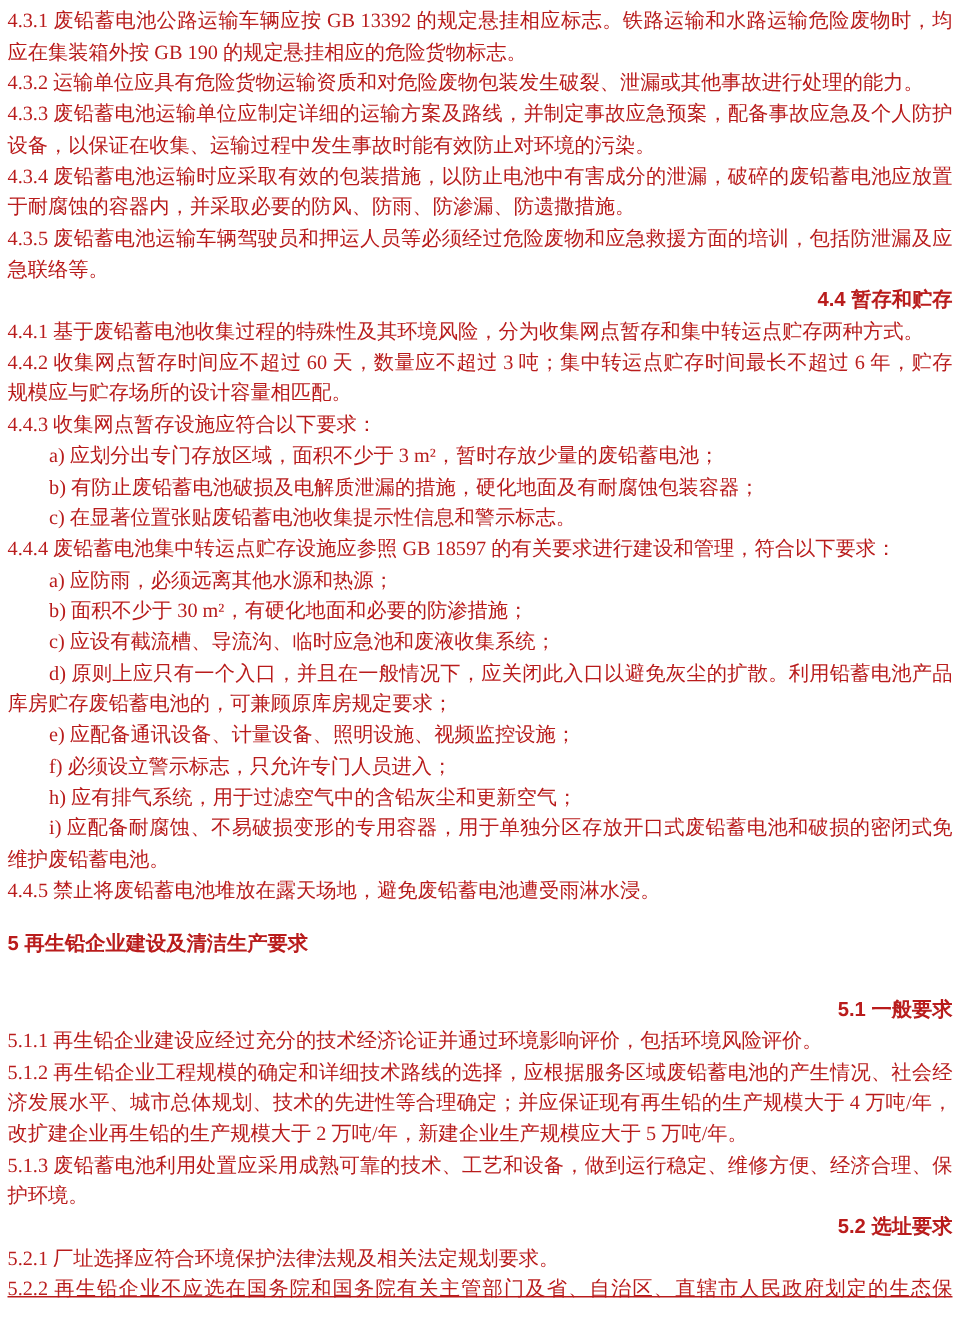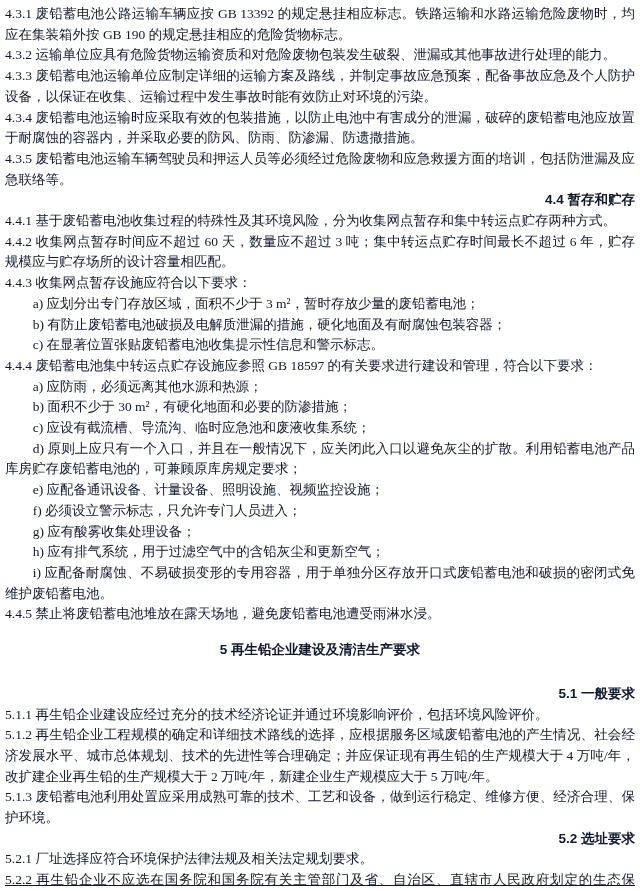--- a/index.html
+++ b/index.html
@@ -10,39 +10,39 @@
   .page {
     width: 640px;
     height: 891px;
     box-sizing: border-box;
     padding: 4px 5px 0 5px;
     overflow: hidden;
     background: #ffffff;
     font-family: "Liberation Serif", "DejaVu Serif", serif;
     font-size: 13.5px;
     line-height: 20.7px;
-    color: #0f172a;
+    color: #b91c1c;
     text-align: justify;
   }
   .page p {
     margin: 0;
     padding: 0;
   }
   p.item {
     text-indent: 2.05em;
   }
   p.h {
     font-family: "Liberation Sans", "DejaVu Sans", sans-serif;
     font-weight: bold;
     text-align: right;
   }
   p.chapter {
     font-family: "Liberation Sans", "DejaVu Sans", sans-serif;
     font-weight: bold;
-    text-align: center;
+    text-align: left;
     margin-top: 15px !important;
     margin-bottom: 23px !important;
   }
   p.cut {
     text-align-last: justify;
     text-decoration: underline;
   }
 </style>
 </head>
 <body>
@@ -60,21 +60,20 @@
   <p class="item">a) 应划分出专门存放区域，面积不少于 3 m²，暂时存放少量的废铅蓄电池；</p>
   <p class="item">b) 有防止废铅蓄电池破损及电解质泄漏的措施，硬化地面及有耐腐蚀包装容器；</p>
   <p class="item">c) 在显著位置张贴废铅蓄电池收集提示性信息和警示标志。</p>
   <p class="para">4.4.4 废铅蓄电池集中转运点贮存设施应参照 GB 18597 的有关要求进行建设和管理，符合以下要求：</p>
   <p class="item">a) 应防雨，必须远离其他水源和热源；</p>
   <p class="item">b) 面积不少于 30 m²，有硬化地面和必要的防渗措施；</p>
   <p class="item">c) 应设有截流槽、导流沟、临时应急池和废液收集系统；</p>
   <p class="item">d) 原则上应只有一个入口，并且在一般情况下，应关闭此入口以避免灰尘的扩散。利用铅蓄电池产品库房贮存废铅蓄电池的，可兼顾原库房规定要求；</p>
   <p class="item">e) 应配备通讯设备、计量设备、照明设施、视频监控设施；</p>
   <p class="item">f) 必须设立警示标志，只允许专门人员进入；</p>
-  <p class="item">g) 应有酸雾收集处理设备；</p>
   <p class="item">h) 应有排气系统，用于过滤空气中的含铅灰尘和更新空气；</p>
   <p class="item">i) 应配备耐腐蚀、不易破损变形的专用容器，用于单独分区存放开口式废铅蓄电池和破损的密闭式免维护废铅蓄电池。</p>
   <p class="para">4.4.5 禁止将废铅蓄电池堆放在露天场地，避免废铅蓄电池遭受雨淋水浸。</p>
   <p class="chapter">5 再生铅企业建设及清洁生产要求</p>
   <p class="h">5.1 一般要求</p>
   <p class="para">5.1.1 再生铅企业建设应经过充分的技术经济论证并通过环境影响评价，包括环境风险评价。</p>
   <p class="para">5.1.2 再生铅企业工程规模的确定和详细技术路线的选择，应根据服务区域废铅蓄电池的产生情况、社会经济发展水平、城市总体规划、技术的先进性等合理确定；并应保证现有再生铅的生产规模大于 4 万吨/年，改扩建企业再生铅的生产规模大于 2 万吨/年，新建企业生产规模应大于 5 万吨/年。</p>
   <p class="para">5.1.3 废铅蓄电池利用处置应采用成熟可靠的技术、工艺和设备，做到运行稳定、维修方便、经济合理、保护环境。</p>
   <p class="h">5.2 选址要求</p>
   <p class="para">5.2.1 厂址选择应符合环境保护法律法规及相关法定规划要求。</p>

